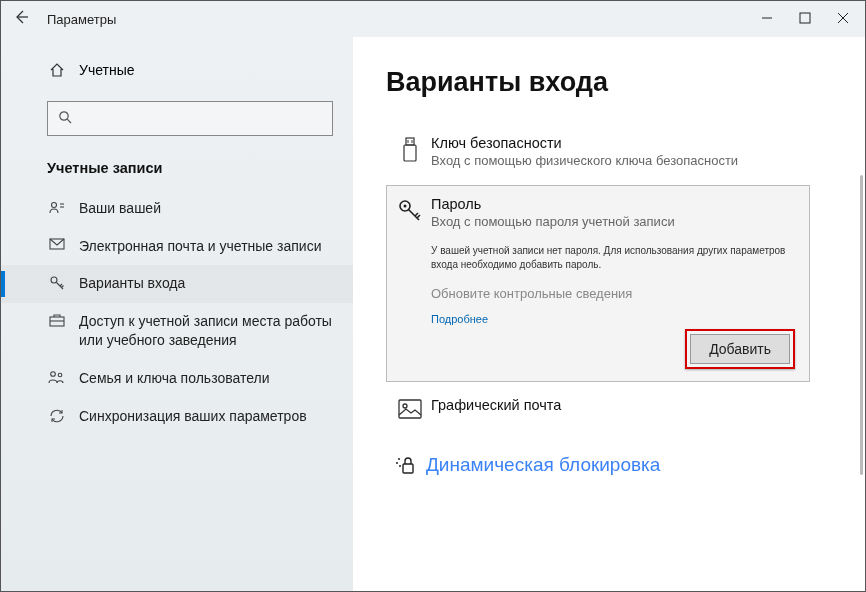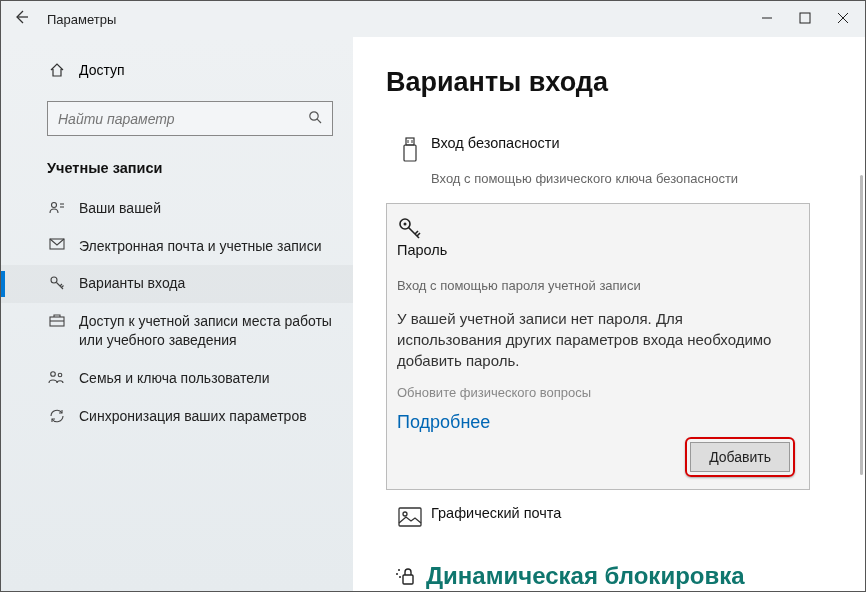--- a/index.html
+++ b/index.html
@@ -23,30 +23,30 @@
   .nav-item { display: flex; align-items: flex-start; padding: 9px 10px 9px 46px; font-size: 14px; color: #222; position: relative; line-height: 1.4; }
   .nav-item .nicon { width: 20px; min-width: 20px; margin-right: 12px; display: inline-flex; justify-content: center; align-items: center; color: #444; font-size: 15px; margin-top: 1px; }
   .nav-item.active::before { content: ""; position: absolute; left: 0; top: 6px; bottom: 6px; width: 4px; background: #0078d4; }
   .nav-item.active { background: rgba(0,0,0,0.03); }
   .main { flex: 1; padding: 30px 10px 0 33px; overflow-y: auto; position: relative; }
   .main h1 { font-size: 27px; font-weight: 600; margin-bottom: 26px; color: #111; }
   .opt { display: flex; padding: 10px 8px 10px 6px; border: 1px solid transparent; margin-bottom: 4px; width: 460px; }
   .opt .oicon { width: 34px; min-width: 34px; display: flex; justify-content: center; padding-top: 2px; color: #333; }
   .opt .ocontent { flex: 1; padding-left: 4px; }
   .opt .otitle { font-size: 14.5px; color: #111; }
-  .opt .odesc { font-size: 13px; color: #666; margin-top: 19px; line-height: 1.35; }
-  .opt.expanded { border: 1px solid #bbb; background: #f4f4f4; padding-bottom: 56px; position: relative; width: 424px; flex-direction: column; }
-  .opt.expanded .info { font-size: 15px; color: #333; margin-top: 14px; line-height: 1.4; padding-right: 10px; }
+  .opt .odesc { font-size: 13px; color: #666; margin-top: 1px; line-height: 1.35; }
+  .opt.expanded { border: 1px solid #bbb; background: #f4f4f4; padding-bottom: 56px; position: relative; width: 424px; }
+  .opt.expanded .info { font-size: 10px; color: #333; margin-top: 14px; line-height: 1.4; padding-right: 10px; }
   .opt.expanded .linklike { font-size: 13px; color: #888; margin-top: 14px; }
-  .opt.expanded .linkblue { font-size: 18px; color: #0066b4; margin-top: 12px; }
-  .addbtn { position: absolute; right: 14px; bottom: 12px; border: 2px solid #d40000; border-radius: 6px; padding: 3px; box-shadow: 0 1px 2px rgba(0,0,0,0.3); }
+  .opt.expanded .linkblue { font-size: 11px; color: #0066b4; margin-top: 12px; }
+  .addbtn { position: absolute; right: 14px; bottom: 12px; border: 2px solid #d40000; border-radius: 0; padding: 3px; box-shadow: 0 1px 2px rgba(0,0,0,0.3); }
   .addbtn button { background: #ddd; border: 1px solid #999; padding: 6px 18px; font-size: 14px; color: #222; cursor: pointer; }
   .dynlock { display: flex; align-items: center; margin-top: 24px; padding-left: 6px; }
   .dynlock .dicon { width: 28px; display: inline-flex; justify-content: center; margin-right: 6px; font-size: 16px; }
-  .dynlock .dtxt { font-size: 24px; font-weight: 700; color: #0f766e; }
+  .dynlock .dtxt { font-size: 19px; font-weight: 400; color: #3b82f6; }
   .vscroll { position: absolute; right: 2px; top: 138px; width: 3px; height: 300px; background: #bbb; border-radius: 2px; }
   svg { overflow: visible; }
 </style>
 </head>
 <body>
 
 <div class="window">
   <div class="titlebar">
     <span class="back">
       <svg width="16" height="16" viewBox="0 0 16 16">
@@ -70,26 +70,25 @@
   </div>
 
   <div class="body">
     <div class="sidebar">
       <div class="home-wrap">
         <span class="icon">
           <svg width="16" height="16" viewBox="0 0 16 16">
               <path d="M2 8 L8 2 L14 8 M4 7 V14 H12 V7" stroke="#333" stroke-width="1.2" fill="none"></path>
             </svg>
         </span>
-        <span class="txt">Доступ</span>
+        <span class="txt">Учетные</span>
       </div>
 
       <div class="search-wrap">
         <div class="search">
-          <input type="text" placeholder="Найти параметр" style="">
           <span class="sicon">
             <svg width="14" height="14" viewBox="0 0 14 14">
                 <circle cx="6" cy="6" r="4.2" stroke="#555" stroke-width="1.2" fill="none"></circle>
                 <line x1="9.2" y1="9.2" x2="13" y2="13" stroke="#555" stroke-width="1.2"></line>
               </svg>
           </span>
         </div>
       </div>
 
       <div class="section-title">Учетные записи</div>
@@ -165,38 +164,38 @@
       <div class="opt">
         <div class="oicon">
           <svg width="20" height="26" viewBox="0 0 20 26">
               <rect x="6" y="1" width="8" height="7" stroke="#333" stroke-width="1.2" fill="none"></rect>
               <rect x="4" y="8" width="12" height="16" rx="1" stroke="#333" stroke-width="1.2" fill="none"></rect>
               <line x1="8" y1="3" x2="8" y2="6" stroke="#333"></line>
               <line x1="12" y1="3" x2="12" y2="6" stroke="#333"></line>
             </svg>
         </div>
         <div class="ocontent">
-          <div class="otitle">Вход безопасности</div>
+          <div class="otitle">Ключ безопасности</div>
           <div class="odesc">Вход с помощью физического ключа безопасности</div>
         </div>
       </div>
 
       <div class="opt expanded">
         <div class="oicon">
           <svg width="26" height="26" viewBox="0 0 26 26">
               <circle cx="8" cy="8" r="5" stroke="#222" stroke-width="1.6" fill="none"></circle>
               <circle cx="8" cy="8" r="1.5" fill="#222"></circle>
               <path d="M11.5 11.5 L22 22 M18 18 L21 15 M20 20 L23 17" stroke="#222" stroke-width="1.6" fill="none"></path>
             </svg>
         </div>
         <div class="ocontent">
           <div class="otitle">Пароль</div>
           <div class="odesc">Вход с помощью пароля учетной записи</div>
           <div class="info">У вашей учетной записи нет пароля. Для использования других параметров входа необходимо добавить пароль.</div>
-          <div class="linklike">Обновите физического вопросы</div>
+          <div class="linklike">Обновите контрольные сведения</div>
           <div class="linkblue">Подробнее</div>
         </div>
         <div class="addbtn">
           <button>Добавить</button>
         </div>
       </div>
 
       <div class="opt">
         <div class="oicon">
           <svg width="24" height="20" viewBox="0 0 24 20">

